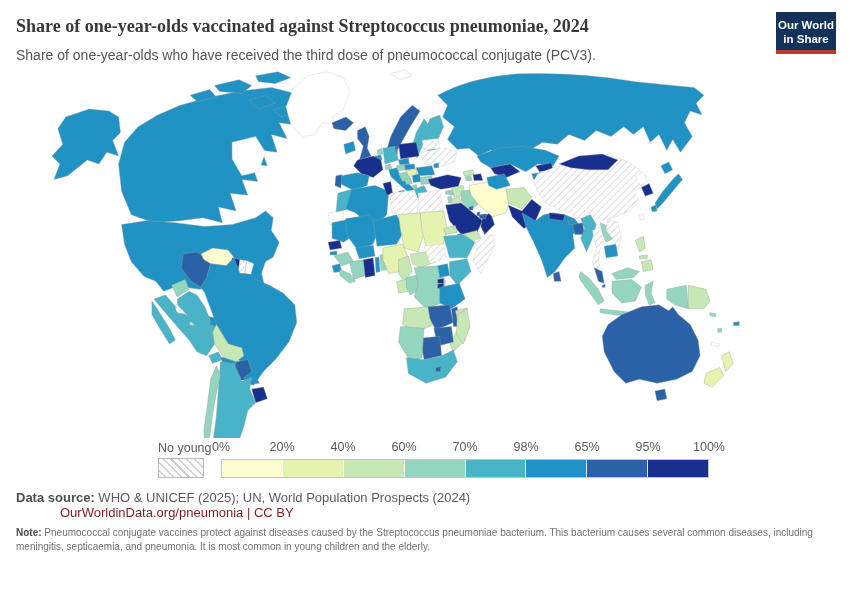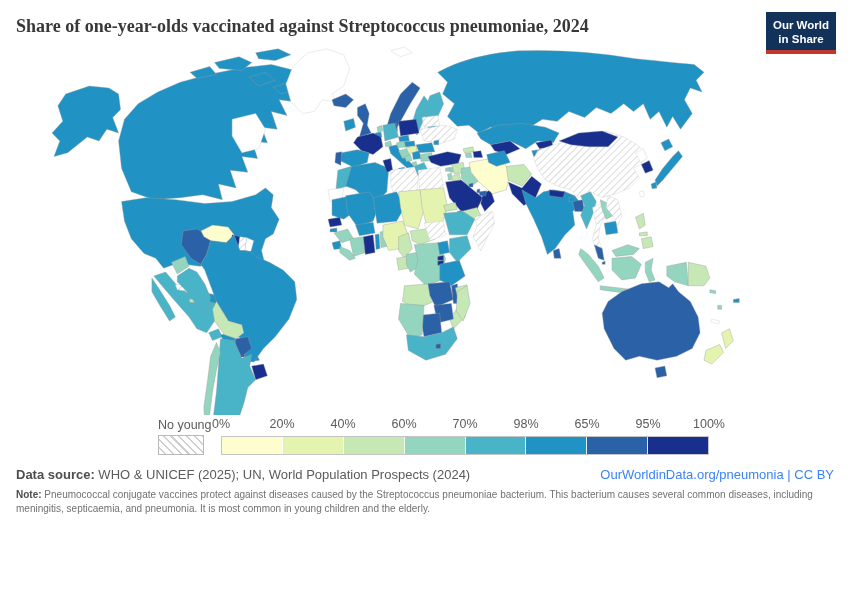--- a/index.html
+++ b/index.html
@@ -2,49 +2,50 @@
 <html><head>
 <meta charset="utf-8">
 <style>
   html,body{margin:0;padding:0;background:#fff;}
   .page{width:850px;height:600px;background:#fff;overflow:hidden;position:relative;
         font-family:"Liberation Sans","DejaVu Sans",sans-serif;}
   .hdr{padding:14px 16px 0 16px;position:relative;}
   .title{font-family:"Liberation Serif","DejaVu Serif",serif;font-weight:700;
          font-size:18px;line-height:1.42;color:#383838;max-width:745px;margin:0;}
   .subtitle{font-size:14px;color:#555;margin-top:7px;}
-  .logo{position:absolute;top:12px;right:14px;width:70px;height:42px;background:#12325a;
+  .logo{position:absolute;top:12px;right:14px;width:60px;height:42px;background:#12325a;
         border-bottom:4px solid #c0392b;color:#fff;text-align:center;font-size:11.5px;
         font-weight:700;line-height:1.2;padding-top:7px;box-sizing:border-box;cursor:pointer;}
   svg.worldmap{display:block;width:850px;height:372px;margin-top:3px;}
   .legend{display:flex;align-items:flex-end;margin:2px 0 0 158px;height:38px;}
   .nodata{width:46px;margin-right:17px;text-align:center;}
   .nodata-label{font-size:12.5px;color:#5b5b5b;margin-bottom:3px;white-space:nowrap;}
   .nodata-swatch{height:18px;border:1px solid #b9b9b9;
     background:repeating-linear-gradient(45deg,#ffffff 0px,#ffffff 4px,#cfcfcf 4px,#cfcfcf 5.5px);}
   .bar-wrap{position:relative;width:488px;height:38px;}
   .bar{position:absolute;left:0;bottom:0;width:100%;height:19px;display:flex;border:1px solid #c4c4c4;box-sizing:border-box;}
   .seg{flex:1;border-right:1px solid rgba(255,255,255,.85);cursor:pointer;}
   .seg:last-child{border-right:none;}
   .tick{position:absolute;top:0;font-size:12.5px;color:#5b5b5b;transform:translateX(-50%);}
   .t0{left:0%}.t1{left:12.5%}.t2{left:25%}.t3{left:37.5%}.t4{left:50%}
   .t5{left:62.5%}.t6{left:75%}.t7{left:87.5%}.t8{left:100%}
   .ftr{padding:12px 16px 0 16px;}
-  .srcline{display:flex;justify-content:space-between;font-size:13px;color:#5b5b5b;}
+  .srcline{display:flex;justify-content:space-between;font-size:13px;color:#5b5b5b;flex-direction:column;}
   .b{font-weight:700;color:#4e4e4e;}
-  .link{color:#3b82f6;cursor:pointer;}
+  .link{color:#7f1d1d;cursor:pointer;margin-left:44px;}
   .note{font-size:10px;color:#717171;line-height:1.45;margin-top:6px;}
 </style>
 </head>
 <body>
 
 <div class="page">
 
   <div class="hdr">
     <h1 class="title">Share of one-year-olds vaccinated against Streptococcus pneumoniae, 2024</h1>
+    <div class="subtitle">Share of one-year-olds who have received the third dose of pneumococcal conjugate (PCV3).</div>
     <div class="logo">
       <div>Our World</div>
       <div>in Share</div>
     </div>
   </div>
 
   <svg class="worldmap" viewBox="0 0 850 380" preserveAspectRatio="xMidYMid meet">
     <defs>
       <pattern id="hatch" width="5" height="5" patternUnits="userSpaceOnUse" patternTransform="rotate(45)">
         <rect width="5" height="5" fill="#ffffff"></rect>

